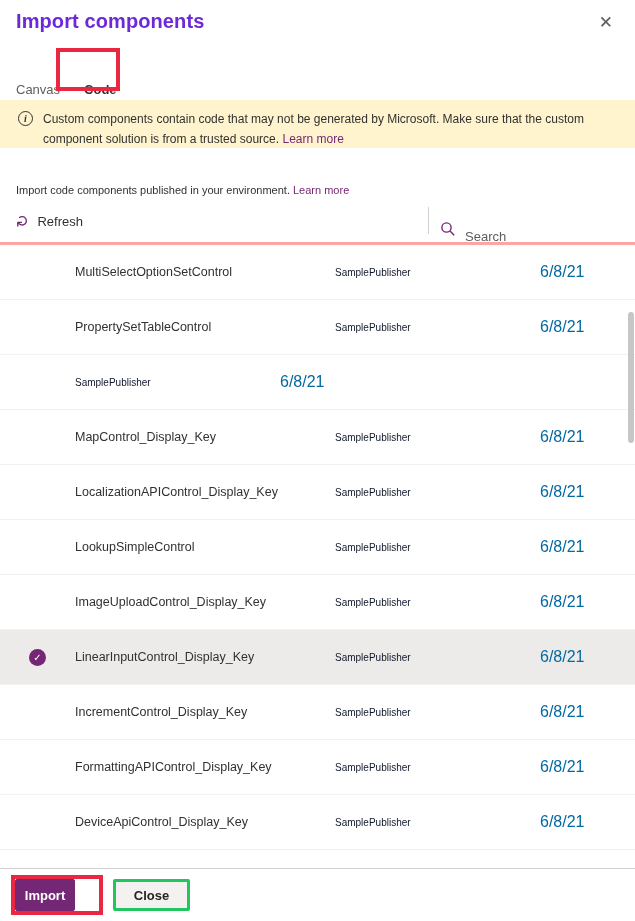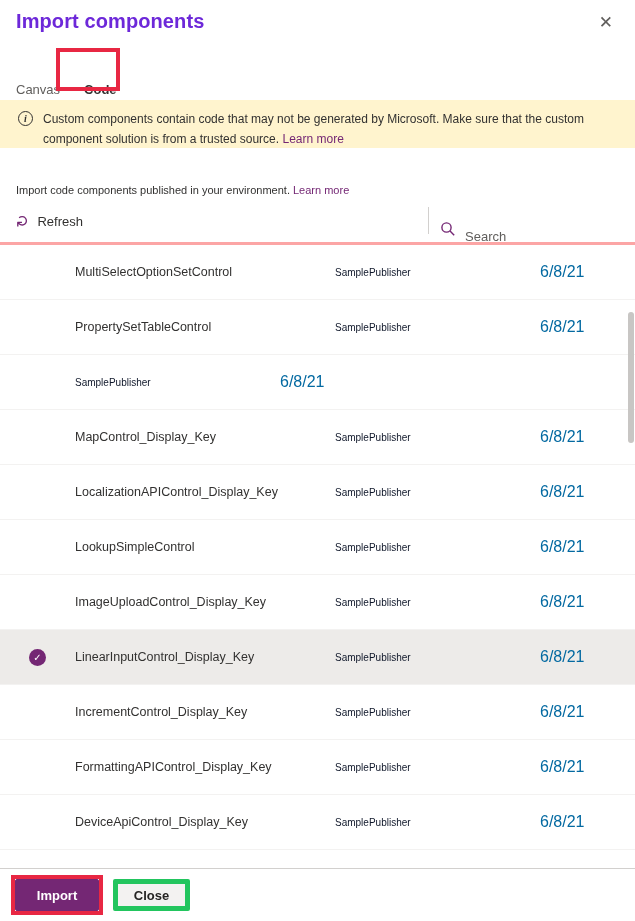--- a/index.html
+++ b/index.html
@@ -115,33 +115,33 @@
     background: #c8c6c4; border-radius: 3px;
   }
   
   .footer-divider {
     position: absolute; left: 0; top: 868px; width: 635px; height: 1px; background: #d2d0ce;
   }
   .footer {
     position: absolute; left: 0; top: 869px; width: 635px; height: 52px; background: #ffffff;
   }
   .import-btn {
-    position: absolute; left: 15px; top: 10px; width: 84px; height: 32px;
+    position: absolute; left: 15px; top: 10px; width: 60px; height: 32px;
     background: #742774; color: #ffffff; font-size: 13px; font-weight: 700;
     border: 1px solid #742774; border-radius: 2px; cursor: pointer;
     font-family: "Liberation Sans", sans-serif;
   }
   .annot-import {
     position: absolute; left: 11px; top: 6px; width: 92px; height: 40px;
     border: 4px solid #e82743; pointer-events: none; z-index: 5;
   }
   .close-action-btn {
     position: absolute; left: 113px; top: 10px; width: 77px; height: 32px;
     background: #f3f2f1; color: #252423; font-size: 13px; font-weight: 600;
-    border: 5px solid #22c55e; border-radius: 2px; cursor: pointer;
+    border: 3px solid #22c55e; border-radius: 2px; cursor: pointer;
     font-family: "Liberation Sans", sans-serif;
   }
 </style>
 </head>
 <body>
 
 <div class="dlg-header">
   <div class="dlg-title">Import components</div>
   <button class="close-btn">✕</button>
 </div>

